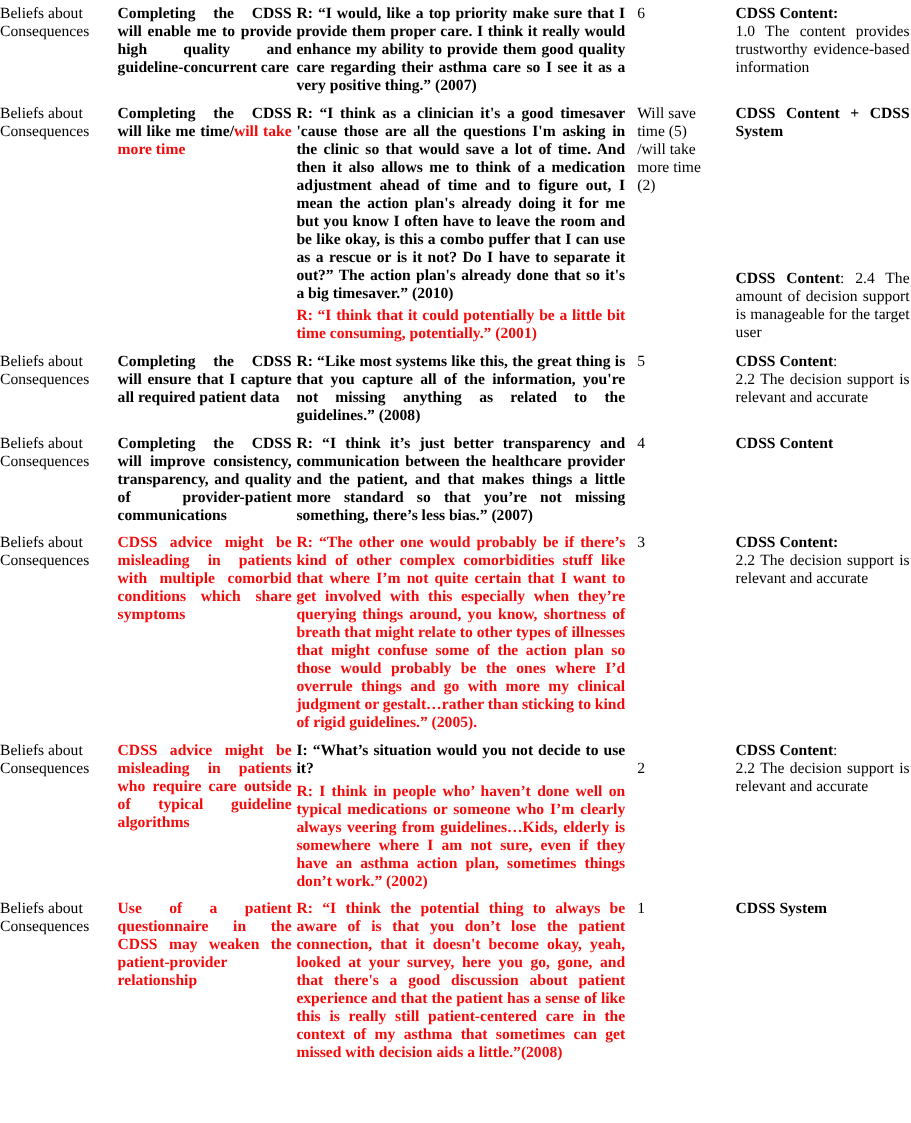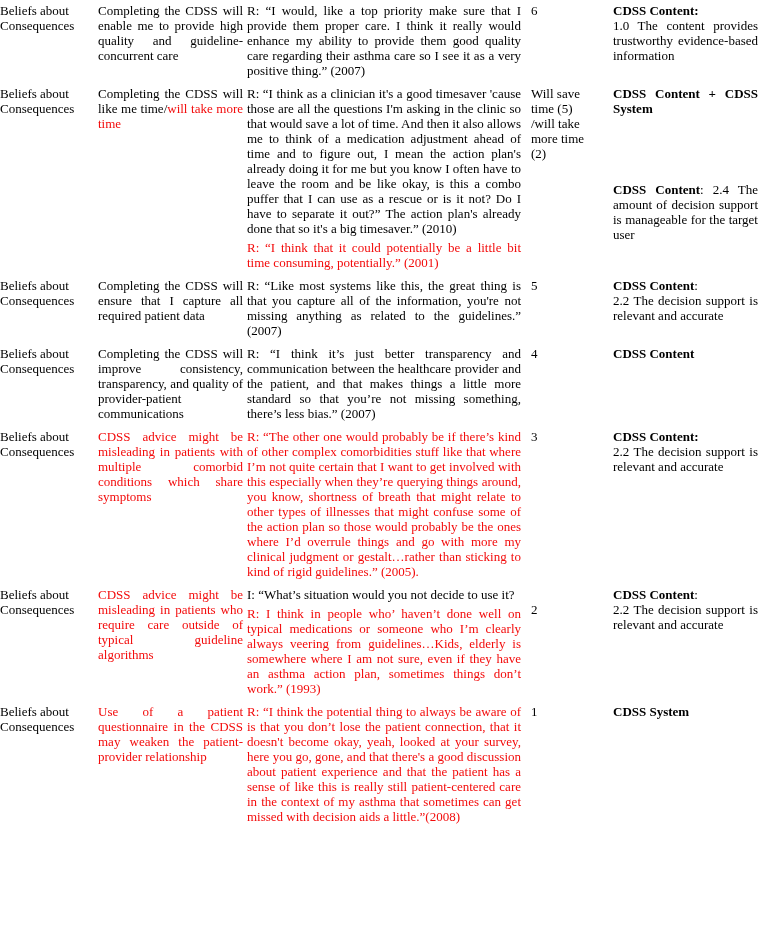--- a/index.html
+++ b/index.html
@@ -17,25 +17,25 @@
   }
   td { vertical-align: top; padding: 0 0 8px 0; }
   td.col-cat    { width: 98px;  padding-right: 10px; }
   td.col-belief { width: 149px; padding-right: 4px; }
   td.col-quote  { width: 284px; padding-right: 10px; }
   td.col-count  { width: 82px;  padding-right: 24px; }
   td.col-class  { width: 146px; padding-right: 1px; }
   .b   { font-weight: bold; }
   .i   { }
   .red { color: #f30b0b; }
-  .just { text-align: justify; }
+  .just { text-align: justify; font-weight: bold; }
   .quote-para + .quote-para { margin-top: 4px; }
   .class-block { text-align: justify; }
   
-  tbody tr:nth-child(2) td.col-class .class-block:nth-child(2) { margin-top: 66px; }
+  tbody tr:nth-child(2) td.col-class .class-block:nth-child(2) { margin-top: 108px; }
   
   tbody tr:nth-child(6) td.col-count .count-text { margin-top: 15px; }
 </style>
 </head>
 <body>
 
 <div class="page">
   <table class="qual-table">
     <colgroup>
       <col style="width:98px">
@@ -83,21 +83,21 @@
           </td>
         </tr>
         <tr>
           <td class="col-cat">
             <div>Beliefs about Consequences</div>
           </td>
           <td class="col-belief">
             <div class="just"><span>Completing the CDSS will ensure that I capture all required patient data</span></div>
           </td>
           <td class="col-quote">
-            <div class="quote-para just">R: “Like most systems like this, the great thing is that you capture all of the information, you're not missing anything as related to the guidelines.” (2007)</div>
+            <div class="quote-para just">R: “Like most systems like this, the great thing is that you capture all of the information, you're not missing anything as related to the guidelines.” (2008)</div>
           </td>
           <td class="col-count">
             <div class="count-text">5</div>
           </td>
           <td class="col-class">
             <div class="class-block"><span class="b">CDSS Content</span><span>:</span></div>
             <div class="class-block"><span>2.2 The decision support is relevant and accurate</span></div>
           </td>
         </tr>
         <tr>
@@ -137,21 +137,21 @@
         </tr>
         <tr>
           <td class="col-cat">
             <div>Beliefs about Consequences</div>
           </td>
           <td class="col-belief">
             <div class="just"><span class="red">CDSS advice might be misleading in patients who require care outside of typical guideline algorithms</span></div>
           </td>
           <td class="col-quote">
             <div class="quote-para just">I: “What’s situation would you not decide to use it?</div>
-            <div class="quote-para just red">R:  I think in people who’ haven’t done well on typical medications or someone who I’m clearly always veering from guidelines…Kids, elderly is somewhere where I am not sure, even if they have an asthma action plan, sometimes things don’t work.” (1993)</div>
+            <div class="quote-para just red">R:  I think in people who’ haven’t done well on typical medications or someone who I’m clearly always veering from guidelines…Kids, elderly is somewhere where I am not sure, even if they have an asthma action plan, sometimes things don’t work.” (2002)</div>
           </td>
           <td class="col-count">
             <div class="count-text">2</div>
           </td>
           <td class="col-class">
             <div class="class-block"><span class="b">CDSS Content</span><span>:</span></div>
             <div class="class-block"><span>2.2 The decision support is relevant and accurate</span></div>
           </td>
         </tr>
         <tr>

